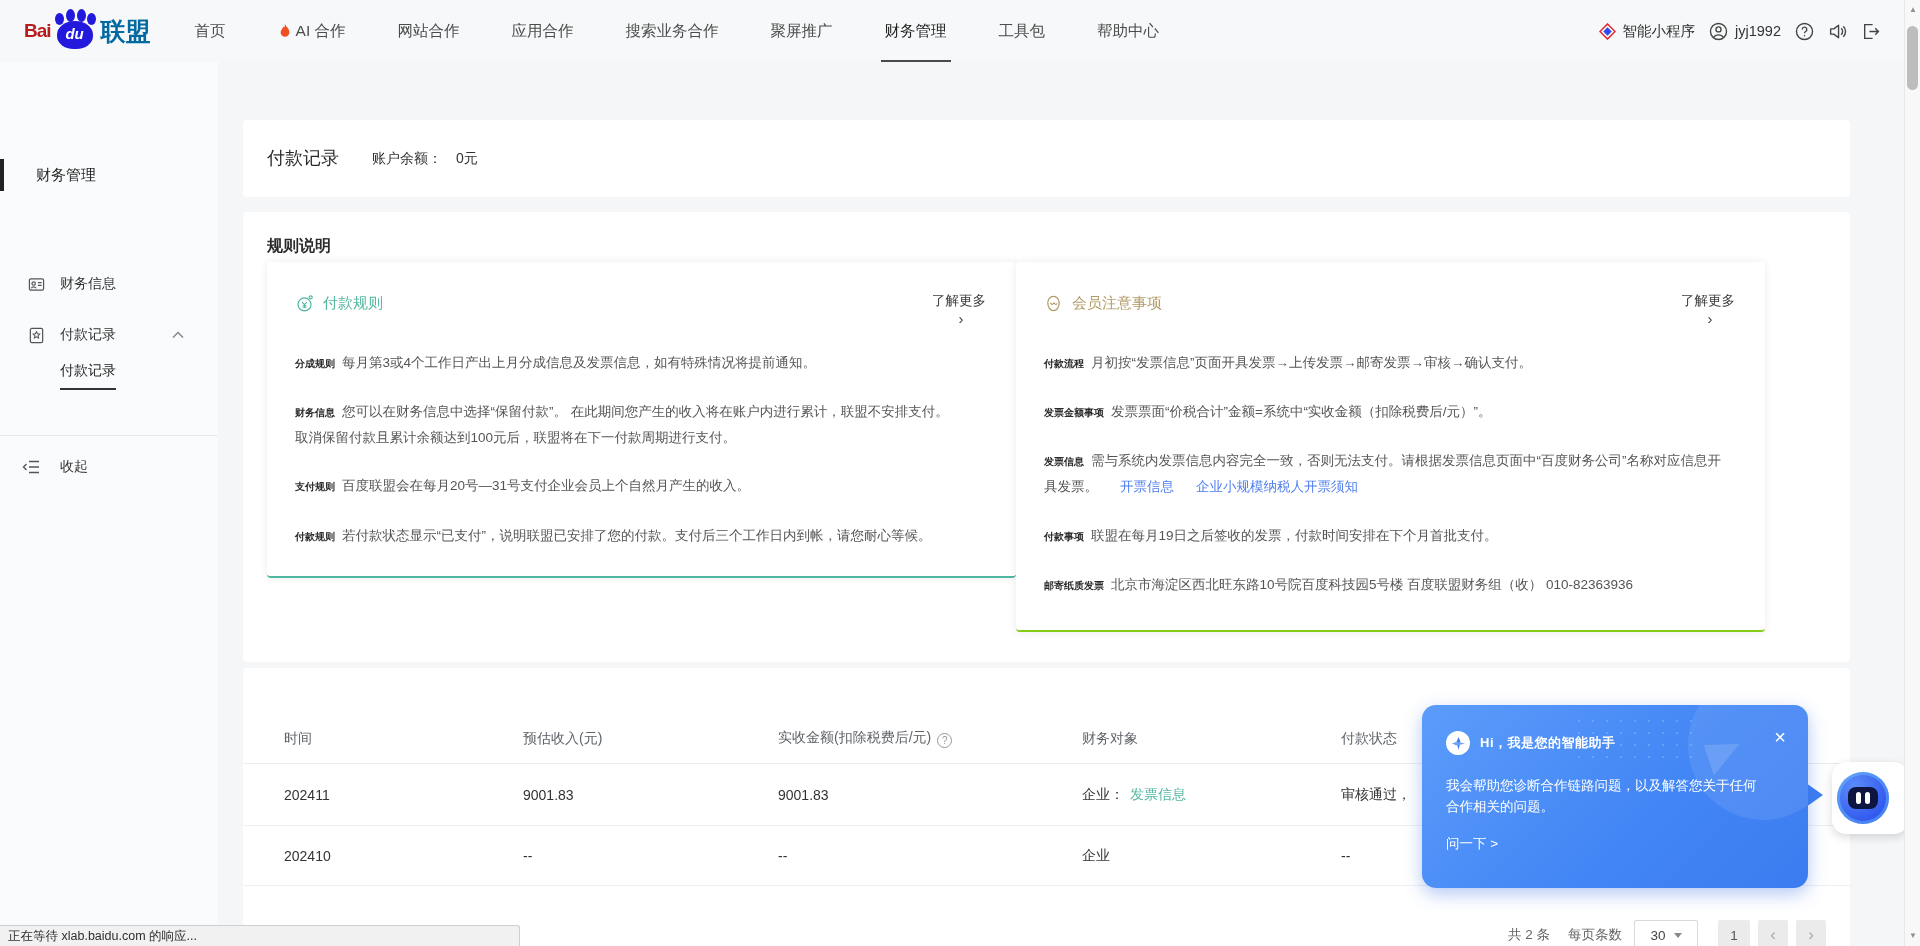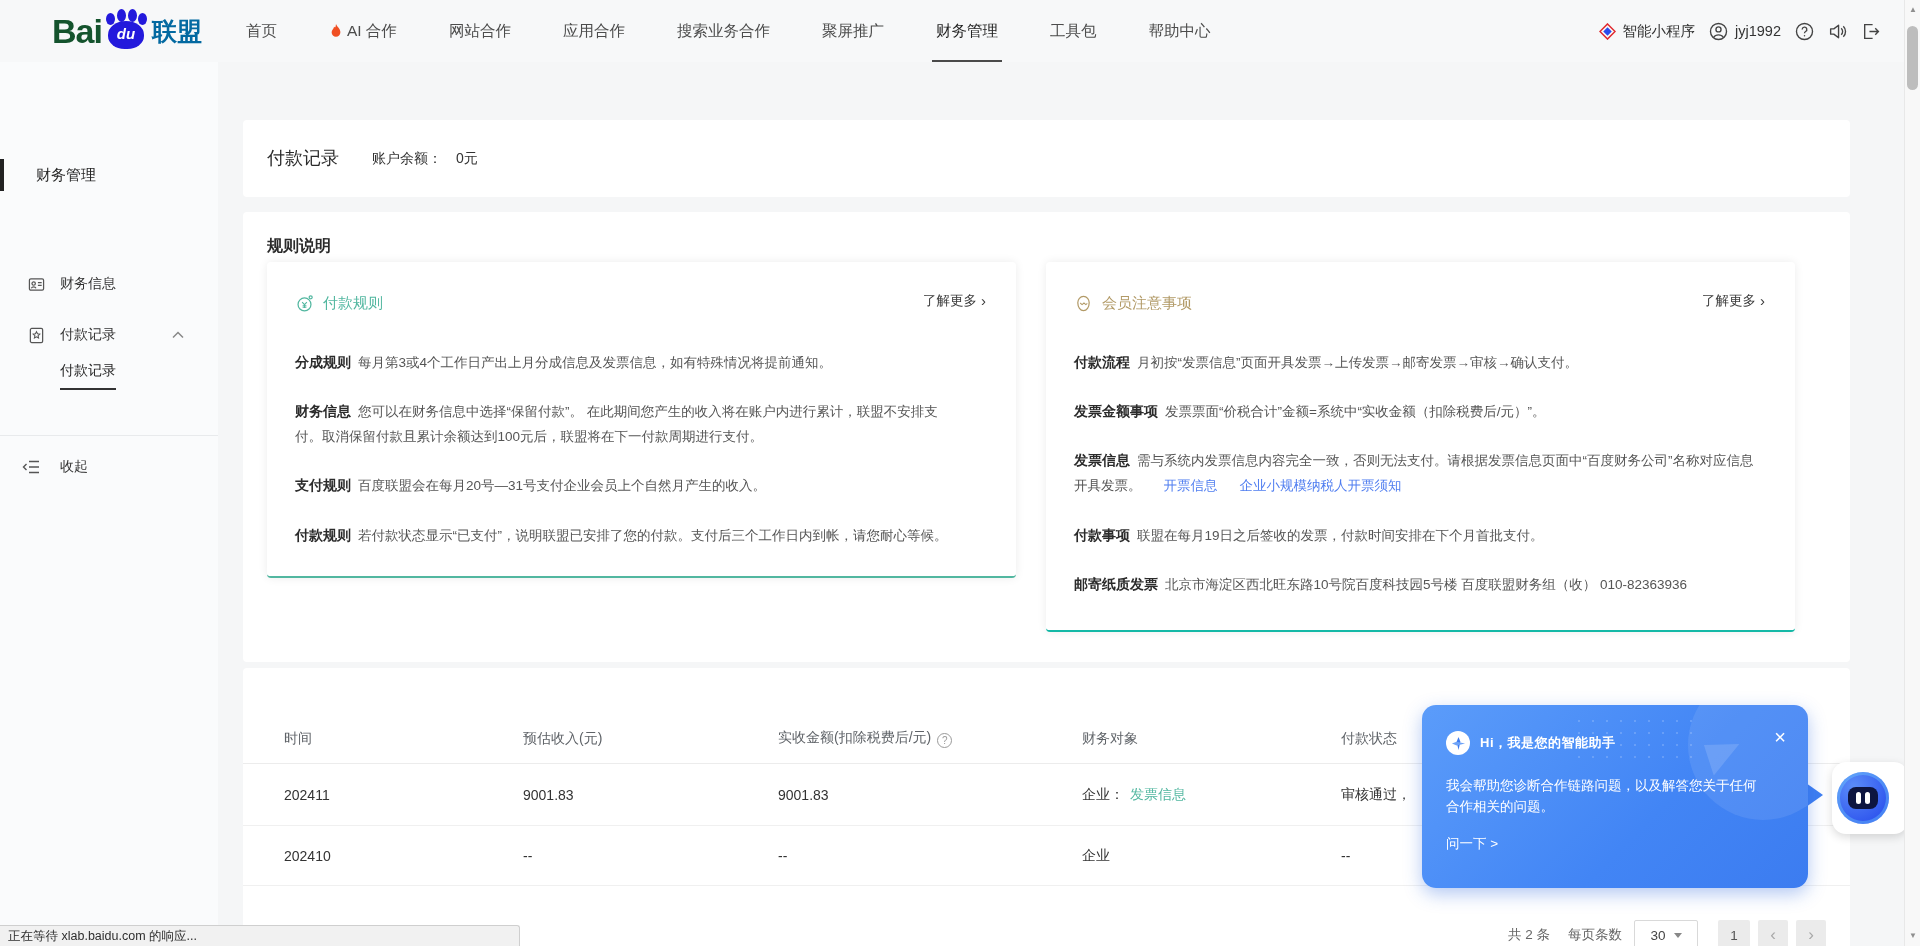--- a/index.html
+++ b/index.html
@@ -3,21 +3,21 @@
 <meta charset="utf-8">
 <style>
   * { margin:0; padding:0; box-sizing:border-box; }
   html,body { width:1920px; height:946px; overflow:hidden; }
   body { font-family:"Liberation Sans","DejaVu Sans",sans-serif; background:#f5f6f7; color:#333; }
   .page { position:relative; width:1920px; height:946px; overflow:hidden; }
 
   
   .topnav { position:absolute; left:0; top:0; width:1920px; height:62px; background:#f7f8f9; display:flex; align-items:center; z-index:5; }
   .logo { display:flex; align-items:center; margin-left:24px; margin-right:40px; }
-  .logo-bai { color:#14532d; font-size:34px; font-weight:bold; letter-spacing:-1px;margin-left:28px; }
+  .logo-bai { color:#b91c1c; font-size:19px; font-weight:bold; letter-spacing:-1px; }
   .logo-paw { position:relative; width:44px; height:40px; margin:0 2px; }
   .paw-pad { position:absolute; left:4px; top:10px; width:36px; height:28px; background:#2319dc; border-radius:50% 50% 46% 46%; }
   .paw-toe { position:absolute; background:#2319dc; border-radius:50%; }
   .toe1 { width:9px; height:12px; left:2px; top:2px; }
   .toe2 { width:9px; height:13px; left:13px; top:-2px; }
   .toe3 { width:9px; height:13px; left:24px; top:-2px; }
   .toe4 { width:9px; height:12px; left:34px; top:2px; }
   .logo-du { position:absolute; left:10px; top:14px; width:24px; color:#fff; font-size:15px; font-weight:bold; font-style:italic; text-align:center; }
   .logo-union { color:#0369a1; font-size:25px; font-weight:bold; margin-left:2px; }
   .nav-items { display:flex; align-items:center; height:62px; }
@@ -49,30 +49,30 @@
   .card { position:absolute; background:#fff; border-radius:4px; }
   .card-head { left:243px; top:120px; width:1607px; height:77px; }
   .page-title { position:absolute; left:24px; top:26px; font-size:18px; color:#2b2b2b; font-weight:500; }
   .balance { position:absolute; left:129px; top:30px; font-size:14px; color:#333; }
   .balance-value { margin-left:10px; }
 
   .card-rules { left:243px; top:212px; width:1607px; height:450px; }
   .rules-title { position:absolute; left:24px; top:24px; font-size:16px; color:#2b2b2b; }
   .inner-card { position:absolute; top:50px; width:749px; background:#fff; border-radius:4px; box-shadow:0 0 10px rgba(0,0,0,0.08); }
   .inner-left  { left:24px;  height:316px; border-bottom:2px solid #52b7a0; }
-  .inner-right { left:803px; height:370px; border-bottom:2px solid #14b8a6; }
+  .inner-right { left:773px; height:370px; border-bottom:2px solid #84cc16; }
   .inner-header { position:absolute; top:30px; left:28px; right:28px; height:22px; display:flex; align-items:center; }
   .inner-header .ih-ico { width:19px; height:19px; margin-right:9px; }
   .ih-title { font-size:15px; font-weight:500; }
   .ih-title.teal { color:#52b7a0; }
   .ih-title.gold { color:#b29a67; }
-  .more-link { position:absolute; right:2px; top:0; font-size:13.5px; color:#3b3b3b; cursor:pointer; display:flex; align-items:flex-start; }
+  .more-link { position:absolute; right:2px; top:0; font-size:13.5px; color:#3b3b3b; cursor:pointer; display:flex; align-items:center;flex-direction:column; }
   .more-link .arr { font-size:15px; margin-left:4px; color:#3b3b3b; }
   .rule { position:absolute; left:28px; width:688px; font-size:13.5px; line-height:25px; color:#555; }
-  .rule b { color:#2b2b2b; font-weight:bold; margin-right:7px; font-size:14px; }
+  .rule b { color:#2b2b2b; font-weight:bold; margin-right:7px; font-size:10px; }
   .rule .blue-link { color:#4f7df0; cursor:pointer; margin-left:22px; }
   .rule .blue-link:first-of-type { margin-left:10px; }
 
   
   .card-table { left:243px; top:668px; width:1607px; height:300px; }
   .t-row { position:absolute; left:0; width:1607px; display:grid; grid-template-columns:239px 255px 304px 259px 1fr; align-items:center; padding-left:41px; }
   .t-head { top:46px; height:50px; border-bottom:1px solid #ececec; font-size:14px; color:#5f6368; }
   .t-body1 { top:96px; height:62px; border-bottom:1px solid #f0f0f0; font-size:14px; color:#333; }
   .t-body2 { top:158px; height:60px; border-bottom:1px solid #f0f0f0; font-size:14px; color:#333; }
   .help-ico { display:inline-block; width:15px; height:15px; border:1px solid #9a9a9a; border-radius:50%; color:#9a9a9a; font-size:10px; line-height:14px; text-align:center; margin-left:6px; vertical-align:-2px; cursor:pointer; }

